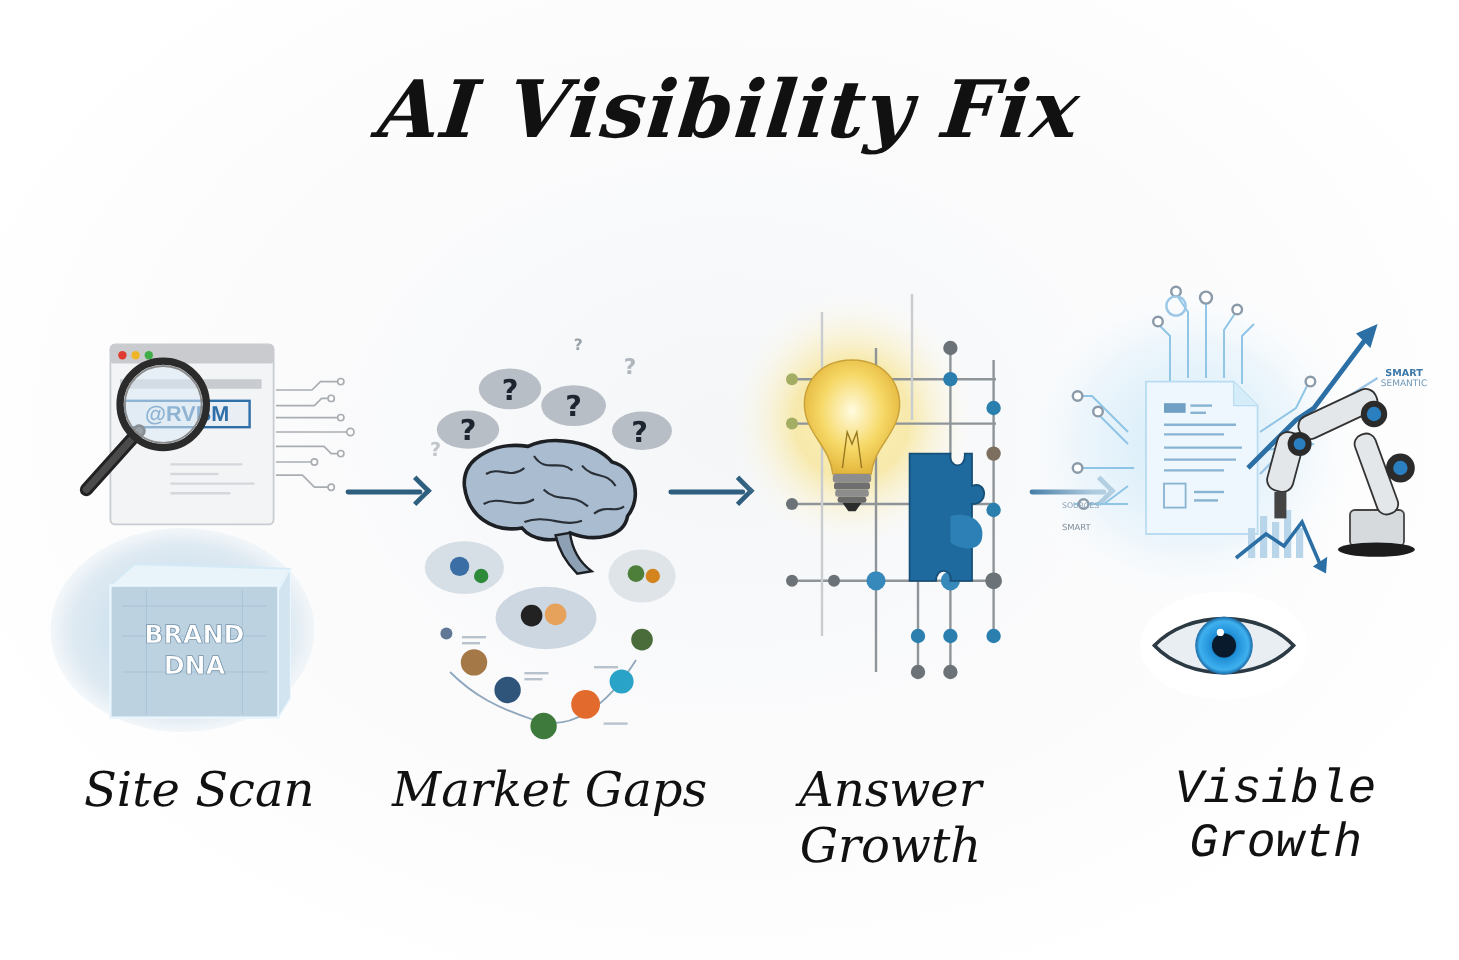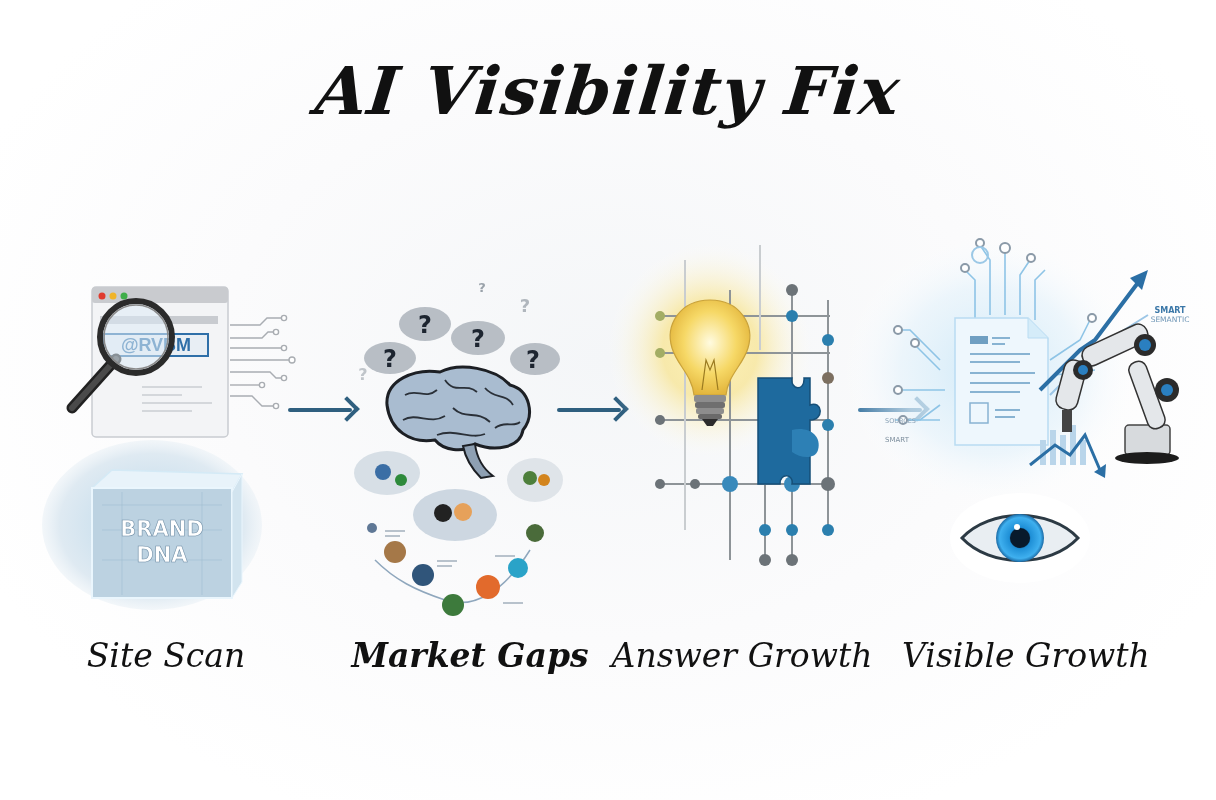--- a/index.html
+++ b/index.html
@@ -5,21 +5,21 @@
   html,body{margin:0;padding:0;}
   body{width:1216px;height:800px;overflow:hidden;background:#fdfdfd;position:relative;
        font-family:"Liberation Sans",sans-serif;}
   .bg{position:absolute;inset:0;
       background:radial-gradient(ellipse at 50% 45%,#f4f6f8 0%,#fbfbfc 45%,#ffffff 80%);}
   .title{position:absolute;left:0;right:0;top:52px;text-align:center;
          font-family:"DejaVu Serif",serif;font-style:italic;font-weight:bold;
          font-size:66px;color:#111;letter-spacing:1px;transform:skewX(-6deg);}
   .step{position:absolute;top:230px;width:280px;height:400px;}
   .label{position:absolute;top:636px;width:300px;text-align:center;
-         font-family:"DejaVu Serif",serif;font-style:italic;font-size:33px;color:#111;}
+         font-family:"DejaVu Serif",serif;font-style:italic;font-size:40px;color:#111;}
   .arrow{position:absolute;top:400px;height:20px;}
   .arrow .shaft{position:absolute;left:0;top:8px;height:4px;background:#2f5f7f;border-radius:2px;}
   .arrow .head{position:absolute;top:0;width:14px;height:14px;border-top:4px solid #2f5f7f;
                border-right:4px solid #2f5f7f;transform:rotate(45deg);}
   svg{position:absolute;overflow:visible;}
 </style>
 </head>
 <body>
 
 <div class="bg"></div>
@@ -150,21 +150,21 @@
         <rect x="40" y="300" width="20" height="2"></rect>
           <rect x="40" y="305" width="15" height="2"></rect>
         <rect x="92" y="330" width="20" height="2"></rect>
           <rect x="92" y="335" width="15" height="2"></rect>
         <rect x="150" y="325" width="20" height="2"></rect>
           <rect x="158" y="372" width="20" height="2"></rect>
       </g>
     </g>
   </svg>
 </div>
-<div class="label" style="left:320px;font-weight:bold;">Market Gaps</div>
+<div class="label" style="left:308px;">Market Gaps</div>
 
 <div class="arrow" style="left:557px;width:70px;">
   <div class="shaft" style="width:64px;"></div>
     <div class="head" style="left:50px;"></div>
 </div>
 
 <div class="step" style="left:610px;width:250px;">
   <svg width="250" height="400" viewBox="0 0 250 400">
     <defs>
       <radialGradient id="bulbGlow" cx="50%" cy="50%" r="50%">
@@ -335,13 +335,13 @@
 
     <g>
       <ellipse cx="140" cy="318" rx="70" ry="45" fill="#ffffff" opacity="0.9"></ellipse>
       <path d="M82 318 C110 288 170 288 198 318 C170 348 110 348 82 318 Z" fill="#e9eef2" stroke="#2c3a44" stroke-width="3"></path>
       <circle cx="140" cy="318" r="24" fill="url(#iris)"></circle>
       <circle cx="140" cy="318" r="10" fill="#081a2c"></circle>
       <circle cx="137" cy="307" r="3" fill="#ffffff"></circle>
     </g>
   </svg>
 </div>
-<div class="label" style="left:876px;">Visible Growth</div>
+<div class="label" style="left:913px;font-family:Liberation Mono, monospace;">Visible Growth</div>
 
 </body></html>

